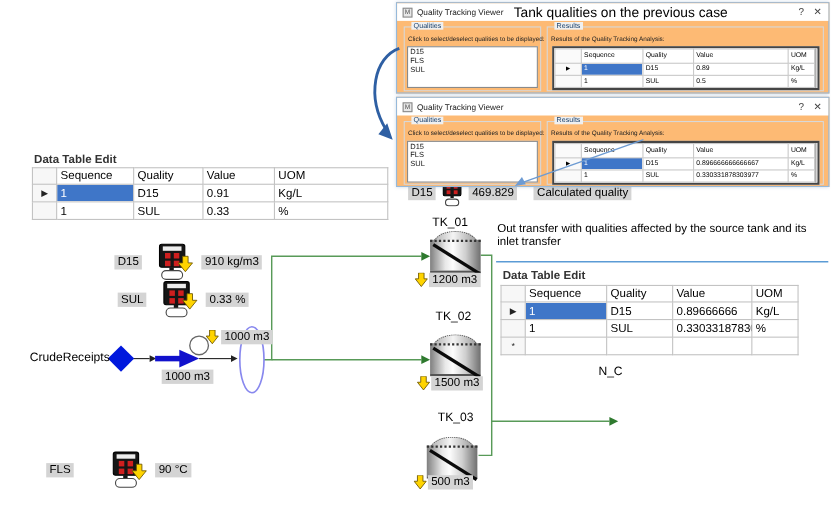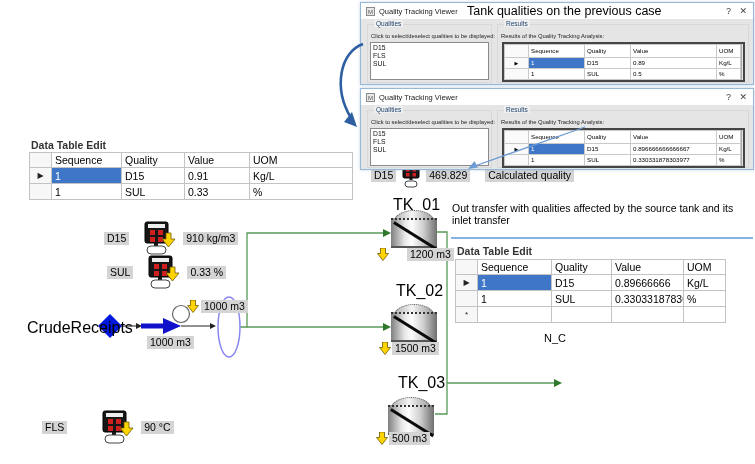--- a/index.html
+++ b/index.html
@@ -3,33 +3,33 @@
 <meta charset="utf-8">
 <style>
   * { margin:0; padding:0; box-sizing:border-box; }
   html,body { background:#fff; }
   body { font-family:"Liberation Sans", sans-serif; }
   #canvas { position:relative; width:755px; height:464px; background:#fff; overflow:hidden; }
   svg { display:block; }
   .abs { position:absolute; }
   .flex { position:absolute; display:flex; align-items:center; }
   .glabel { background:#d4d4d4; padding:0 3px; font-size:10.5px; line-height:13px; color:#000; white-space:nowrap; }
-  .pl { position:absolute; font-size:16px; color:#000; white-space:nowrap; }
+  .pl { position:absolute; font-size:11px; color:#000; white-space:nowrap; }
   .anno { position:absolute; font-size:10.5px; color:#000; line-height:1.18; }
 
   
   table.dte { border-collapse:collapse; table-layout:fixed; background:#fff; border:1px solid #9a9a9a; }
   table.dte th, table.dte td { border:1px solid #c3c3c3; font-size:10.5px; font-weight:normal; text-align:left; padding:0 3px; height:16px; overflow:hidden; white-space:nowrap; color:#000; }
   table.dte th { height:15px; }
   table.dte .marker { background:#f7f7f7; text-align:center; padding:0; font-size:8px; color:#222; }
   .sel { background:#3f76c8 !important; color:#fff !important; }
   .dte-title { position:absolute; font-size:10.5px; font-weight:700; color:#333; white-space:nowrap; }
 
   
-  .dlg { position:absolute; width:394px; background:#e5e5e5; border:1px solid #96b9da; box-shadow:0 0 3px rgba(100,140,190,.35); }
+  .dlg { position:absolute; width:394px; background:#fdba74; border:1px solid #96b9da; box-shadow:0 0 3px rgba(100,140,190,.35); }
   .dlg .tb { position:absolute; left:0; top:0; right:0; height:16px; background:#fff; }
   .appico { position:absolute; left:5px; top:4px; width:9px; height:9px; border:1px solid #8a8a8a; background:#e7e7e7; font-size:6px; line-height:8px; text-align:center; color:#555; }
   .wt { position:absolute; left:18px; top:4px; font-size:7.5px; color:#222; white-space:nowrap; }
   .ot { position:absolute; left:106px; top:1px; font-size:12.5px; color:#000; white-space:nowrap; }
   .hb { position:absolute; right:22px; top:3px; font-size:9px; color:#444; cursor:default; }
   .cb { position:absolute; right:6px; top:3px; font-size:9px; color:#444; cursor:default; }
   .grp { position:absolute; border:1px solid #d8d8d8; }
   .cap { position:absolute; left:6px; top:-5px; background:#f0f0f0; padding:0 2px; font-size:6.5px; color:#20456e; white-space:nowrap; }
   .ins { position:absolute; left:3px; top:8px; font-size:5.8px; color:#222; white-space:nowrap; }
   .lst { position:absolute; left:2px; top:17px; width:119px; height:38px; background:#fff; border:1px solid #8a8a8a; font-size:6.8px; line-height:8px; padding:1px 2px; color:#111; }
@@ -184,21 +184,21 @@
     <span class="glabel">1000 m3</span>
   </div>
   <span class="glabel abs" style="left:147px;top:336px">1000 m3</span>
 
   <div class="pl" style="left:393px;top:196px">TK_01</div>
   <div class="tank" style="left:391px;top:210px">
     <div class="dome"></div>
     <div class="tbody2"></div>
     <div class="lvl"></div>
   </div>
-  <div class="flex" style="left:377px;top:248px;gap:18px">
+  <div class="flex" style="left:377px;top:248px;gap:1px">
     <svg width="12" height="13" viewBox="0 0 12 13">
         <path d="M3.5 0 h5 v5.5 h3 l-5.5 7 -5.5 -7 h3 z" fill="#ffd400" stroke="#6e5800" stroke-width="0.8"></path>
       </svg>
     <span class="glabel">1200 m3</span>
   </div>
 
   <div class="pl" style="left:396px;top:282px">TK_02</div>
   <div class="tank" style="left:391px;top:304px">
     <div class="dome"></div>
     <div class="tbody2"></div>

